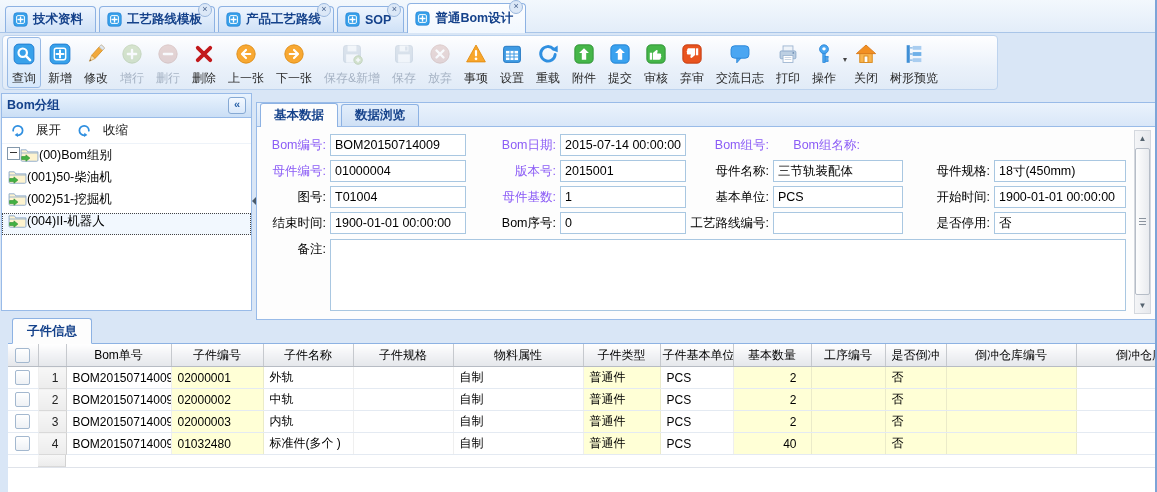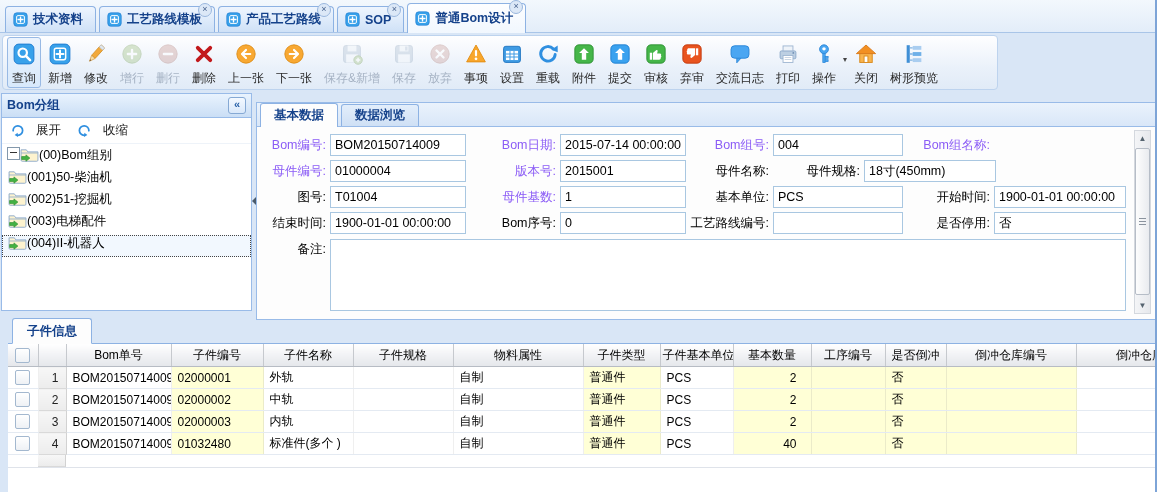--- a/index.html
+++ b/index.html
@@ -459,30 +459,20 @@
         <div class="tree-row child">
           <span style="display: inline-flex;">
             <svg viewBox="0 0 20 16" width="19" height="15" aria-hidden="true">
               <path d="M1 3h5.6l1.6 2.2H19V14a1.2 1.2 0 0 1-1.2 1.2H2.2A1.2 1.2 0 0 1 1 14Z" fill="#fdf3cf" stroke="#8faccc"></path>
               <path d="M1 6.4H19" stroke="#8faccc" stroke-width="0.9" fill="none"></path>
               <path d="M1.6 10.2h4.6V8.4l4.2 3.4-4.2 3.4v-1.8H1.6Z" fill="#43b243" stroke="#2f8f2f" stroke-width="0.7"></path>
             </svg>
           </span>
           <span>(002)51-挖掘机</span>
         </div>
-        <div class="tree-row child">
-          <span style="display: inline-flex;">
-            <svg viewBox="0 0 20 16" width="19" height="15" aria-hidden="true">
-              <path d="M1 3h5.6l1.6 2.2H19V14a1.2 1.2 0 0 1-1.2 1.2H2.2A1.2 1.2 0 0 1 1 14Z" fill="#fdf3cf" stroke="#8faccc"></path>
-              <path d="M1 6.4H19" stroke="#8faccc" stroke-width="0.9" fill="none"></path>
-              <path d="M1.6 10.2h4.6V8.4l4.2 3.4-4.2 3.4v-1.8H1.6Z" fill="#43b243" stroke="#2f8f2f" stroke-width="0.7"></path>
-            </svg>
-          </span>
-          <span>(003)电梯配件</span>
-        </div>
         <div class="tree-row child selected">
           <span style="display: inline-flex;">
             <svg viewBox="0 0 20 16" width="19" height="15" aria-hidden="true">
               <path d="M1 3h5.6l1.6 2.2H19V14a1.2 1.2 0 0 1-1.2 1.2H2.2A1.2 1.2 0 0 1 1 14Z" fill="#fdf3cf" stroke="#8faccc"></path>
               <path d="M1 6.4H19" stroke="#8faccc" stroke-width="0.9" fill="none"></path>
               <path d="M1.6 10.2h4.6V8.4l4.2 3.4-4.2 3.4v-1.8H1.6Z" fill="#43b243" stroke="#2f8f2f" stroke-width="0.7"></path>
             </svg>
           </span>
           <span>(004)II-机器人</span>
         </div>
@@ -495,29 +485,29 @@
         <div class="ftab active">基本数据</div>
         <div class="ftab">数据浏览</div>
       </div>
     <div class="form-body" id="form-body">
         <div class="frow">
           <span class="flabel l1 req">Bom编号:</span>
           <input class="finput i1" type="text" value="BOM20150714009" style="">
           <span class="flabel l2 req">Bom日期:</span>
           <input class="finput i2" type="text" value="2015-07-14 00:00:00" style="">
           <span class="flabel l3 req">Bom组号:</span>
-          <input class="finput i3" type="text" value="004" style="">
           <span class="flabel l4 req">Bom组名称:</span>
         </div>
         <div class="frow">
           <span class="flabel l1 req">母件编号:</span>
           <input class="finput i1" type="text" value="01000004" style="">
           <span class="flabel l2 req">版本号:</span>
           <input class="finput i2" type="text" value="2015001" style="">
           <span class="flabel l3">母件名称:</span>
+          <input class="finput i3" type="text" value="三节轨装配体" style="">
           <span class="flabel l4">母件规格:</span>
           <input class="finput i4" type="text" value="18寸(450mm)" style="">
         </div>
         <div class="frow">
           <span class="flabel l1">图号:</span>
           <input class="finput i1" type="text" value="T01004" style="">
           <span class="flabel l2 req">母件基数:</span>
           <input class="finput i2" type="text" value="1" style="">
           <span class="flabel l3">基本单位:</span>
           <input class="finput i3" type="text" value="PCS" style="">

